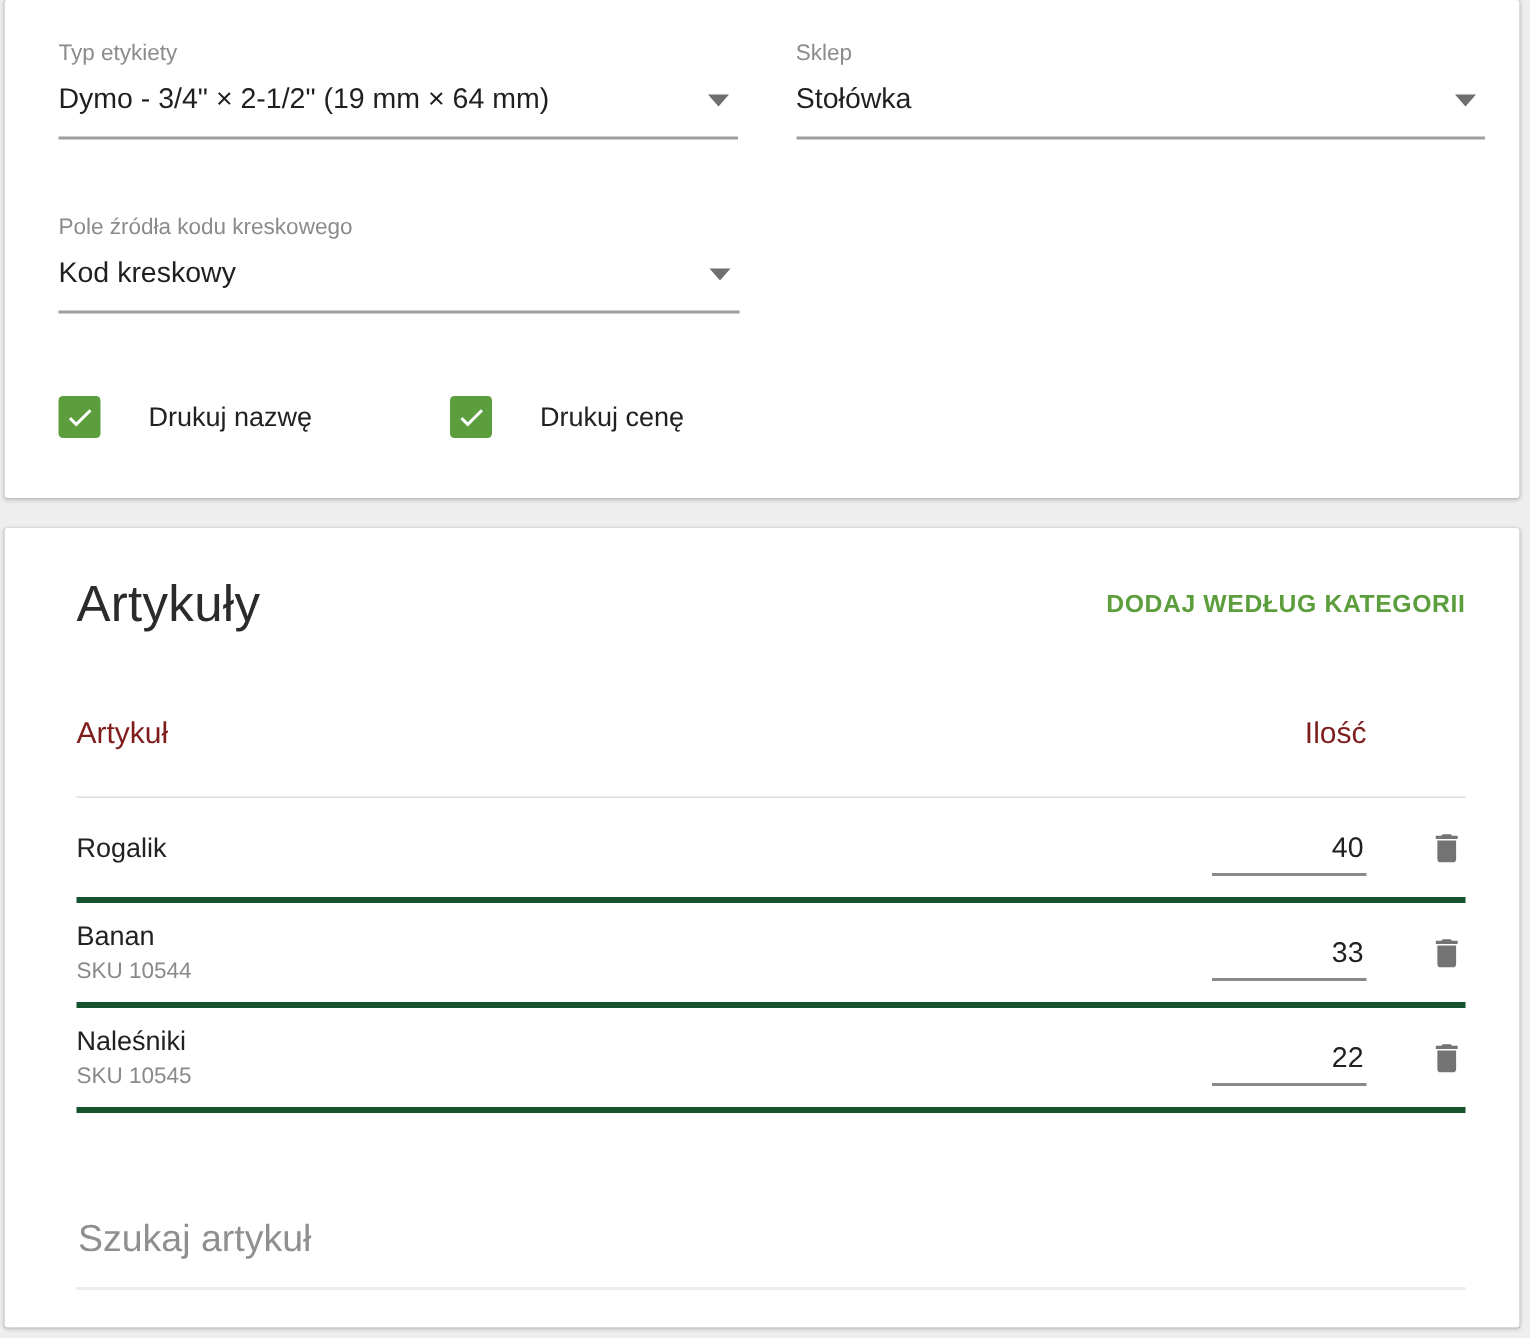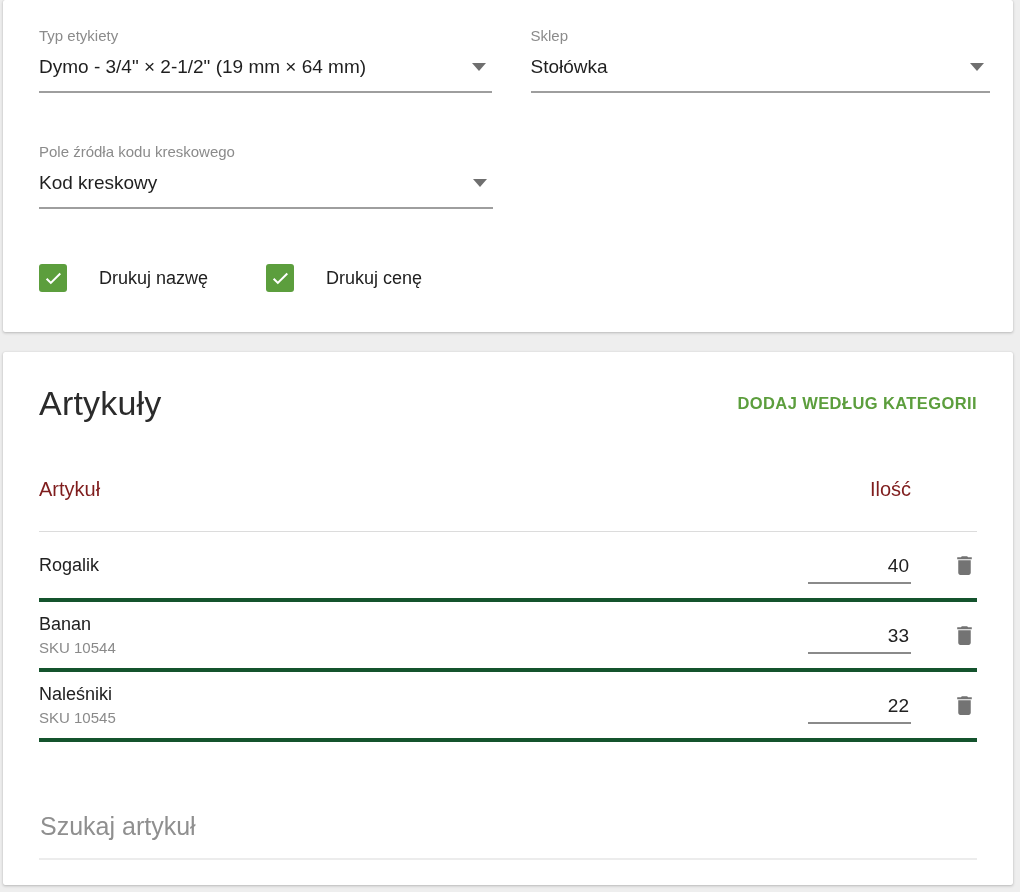--- a/index.html
+++ b/index.html
@@ -11,21 +11,21 @@
     overflow: hidden;
   }
   .card {
     background: #ffffff;
     margin: 0 7px 0 3px;
     border-radius: 2px;
     box-shadow: 0 1px 3px rgba(0,0,0,0.22), 0 0 1px rgba(0,0,0,0.15);
     overflow: hidden;
   }
   .card-settings { height: 332px; padding: 27px 23px 0 36px; }
-  .card-articles { height: 533px; margin-top: 20px; padding: 31px 36px 0 36px; }
+  .card-articles { height: 533px; margin-top: 20px; padding: 31px 36px 0 48px; }
 
   
   .field-row { display: flex; }
   .field { display: flex; flex-direction: column; cursor: pointer; }
   .field-label { font-size: 15px; color: #8b8b8b; line-height: 18px; }
   .field-value-line {
     display: flex; align-items: center; justify-content: space-between;
     margin-top: 10px; padding-bottom: 12px;
     border-bottom: 2px solid #9e9e9e;
   }
@@ -35,21 +35,21 @@
     border-left: 7px solid transparent;
     border-right: 7px solid transparent;
     border-top: 8px solid #6f6f6f;
   }
   .f-label-type { width: 454px; }
   .f-store { width: 461px; margin-left: 39px; }
   .f-barcode { width: 454px; margin-top: 50px; }
 
   .checkbox-row { display: flex; align-items: center; margin-top: 55px; }
   .check-group { display: flex; align-items: center; cursor: pointer; }
-  .check-group-1 { width: 227px; }
+  .check-group-1 { width: 261px; }
   .checkbox {
     width: 28px; height: 28px; border-radius: 3px;
     background: #5c9e3d;
     display: flex; align-items: center; justify-content: center;
     flex: none;
   }
   .checkbox svg { width: 20px; height: 20px; }
   .check-label { font-size: 18px; color: #212121; margin-left: 32px; white-space: nowrap; }
 
   

